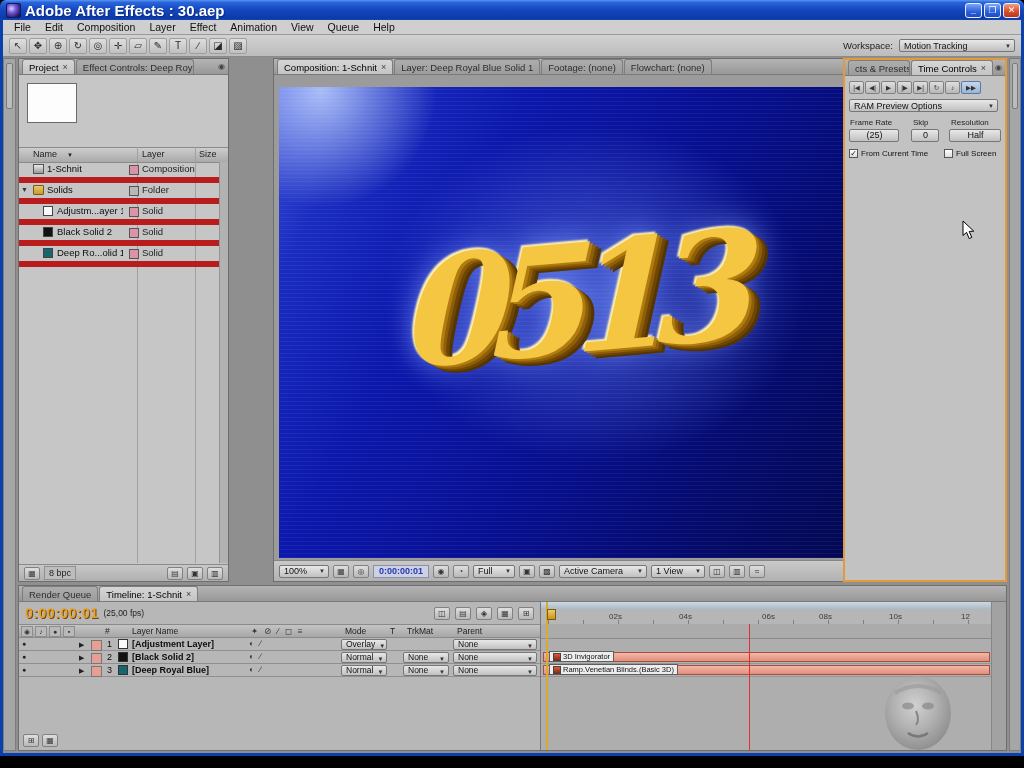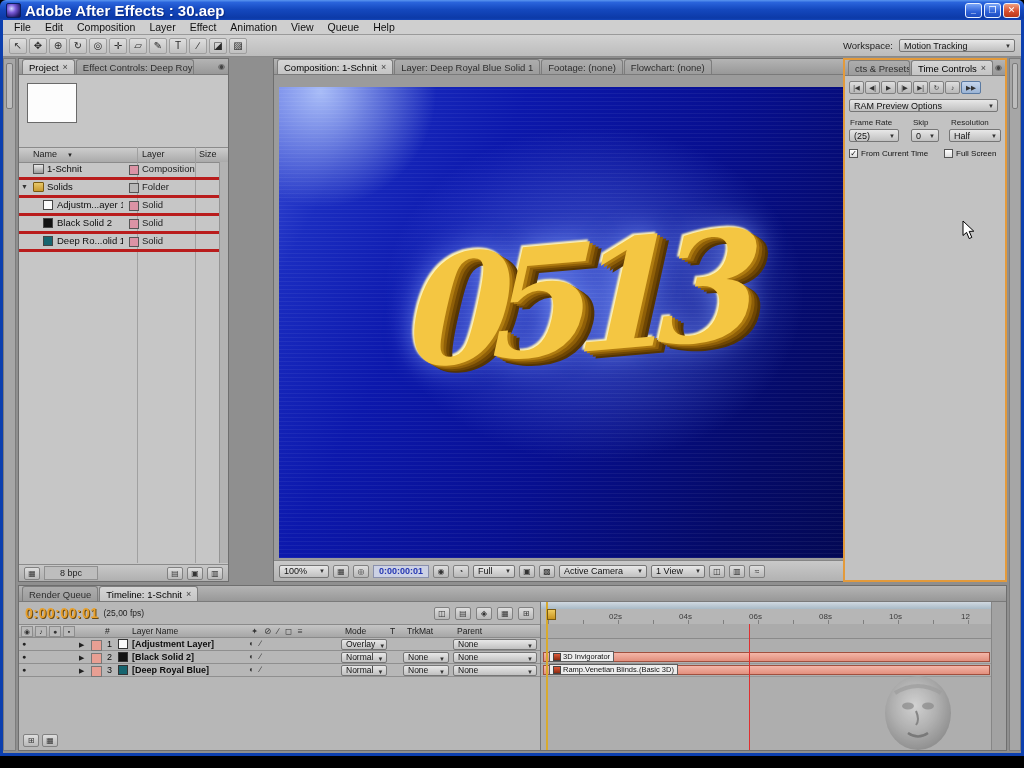--- a/index.html
+++ b/index.html
@@ -63,36 +63,36 @@
   .gutter .notch{position:absolute;left:2px;top:4px;right:2px;height:44px;background:#bcbcbc;
     border:1px solid #7a7a7a;border-radius:2px;}
 
   
   #project-panel{left:15px;top:38px;width:211px;height:524px;}
   .proj-thumb{position:absolute;left:8px;top:8px;width:48px;height:38px;background:#fdfdfd;border:1px solid #6a6a6a;}
   .proj-cols{position:absolute;left:0;top:72px;right:0;height:14px;background:linear-gradient(#cdcdcd,#aaaaaa);
     border-top:1px solid #8b8b8b;border-bottom:1px solid #8b8b8b;font-size:9px;color:#222;}
   .proj-cols .c{position:absolute;top:1px;}
   .proj-rows{position:absolute;left:0;top:87px;right:8px;bottom:18px;overflow:hidden;}
-  .prow{position:relative;height:15px;border-bottom:3px solid #b91c1c;font-size:9.5px;color:#0d0d0d;}
+  .prow{position:relative;height:15px;border-bottom:6px solid #b91c1c;font-size:9.5px;color:#0d0d0d;}
   .prow .exp{position:absolute;left:2px;top:3px;font-size:7px;color:#333;}
   .prow .picon{position:absolute;top:2px;width:11px;height:10px;box-sizing:border-box;}
   .picon.comp{background:linear-gradient(#e8e8e8,#9a9a9a);border:1px solid #555;}
   .picon.folder{background:linear-gradient(#e8c86a,#c89a30);border:1px solid #7a5a10;border-radius:1px;}
   .picon.sw{border:1px solid #444;width:10px;height:10px;}
   .picon.sw.white{background:#fafafa;}
   .picon.sw.black{background:#121212;}
   .picon.sw.teal{background:#17656f;}
   .prow .pname{position:absolute;top:1px;white-space:nowrap;overflow:hidden;max-width:66px;}
   .prow .plabel{position:absolute;left:110px;top:3px;width:8px;height:8px;background:#dc93a5;border:1px solid #555;}
   .prow .ptype{position:absolute;left:123px;top:1px;color:#222;}
   .vline{position:absolute;top:72px;bottom:18px;width:1px;background:#a0a0a0;}
   .proj-status{position:absolute;left:0;right:0;bottom:0;height:17px;background:linear-gradient(#c8c8c8,#b0b0b0);
     border-top:1px solid #8b8b8b;display:flex;align-items:center;gap:4px;padding:0 5px;box-sizing:border-box;}
-  .bpc{font-size:9px;color:#222;background:#bdbdbd;border:1px solid #909090;padding:0 15px;height:12px;
+  .bpc{font-size:9px;color:#222;background:#bdbdbd;border:1px solid #909090;padding:0 4px;height:12px;
     display:inline-flex;align-items:center;}
   .proj-status .spacer{flex:1 1 auto;}
   .pscroll{position:absolute;right:0;top:87px;bottom:18px;width:8px;background:#b2b2b2;border-left:1px solid #949494;}
 
   
   #comp-panel{left:229px;top:38px;width:608px;height:524px;margin-left:41px;}
   .viewer{position:absolute;left:0;top:16px;right:0;bottom:21px;background:#9b9b9b;overflow:hidden;}
   .comp-image{position:absolute;left:5px;right:7px;top:12px;bottom:2px;
     background:
       radial-gradient(circle at 7% 1%, rgba(190,210,255,.85) 0%, rgba(190,210,255,0) 16%),
@@ -112,21 +112,21 @@
 
   
   #timectl-panel{left:840px;top:38px;width:164px;height:524px;border:2px solid #e39a3b;background:#c2c2c2;}
   #timectl-panel .tabbar{height:16px;}
   #timectl-panel .pbody{top:16px;background:#c2c2c2;}
   .transport{position:absolute;left:4px;top:5px;display:flex;gap:1px;align-items:center;}
   .transport .btn{width:15px;font-size:6.5px;}
   .transport .btn.ram{width:20px;background:linear-gradient(#c6d6ec,#9ab4d6);border-color:#5a7aa2;}
   .tc-dd-ram{position:absolute;left:4px;top:23px;width:149px;}
   .tc-lbl{position:absolute;font-size:8px;color:#222;}
-  .tc-dd{position:absolute;}
+  .tc-dd{position:absolute;flex-direction:column;}
   .tc-check{position:absolute;display:flex;align-items:center;gap:3px;font-size:8px;color:#111;white-space:nowrap;}
 
   
   #timeline-panel{left:15px;top:565px;width:989px;height:166px;}
   .tl-left{position:absolute;left:0;top:16px;width:522px;bottom:0;background:#b7b7b7;border-right:1px solid #777;
     box-sizing:border-box;overflow:hidden;}
   .tl-timecode-row{position:absolute;left:0;top:0;right:0;height:22px;display:flex;align-items:center;gap:5px;
     padding:0 6px;box-sizing:border-box;}
   .tl-timecode{color:#e8a02c;font-weight:bold;font-size:14px;letter-spacing:.5px;text-shadow:1px 1px 0 #6b4a10;}
   .tl-fps{font-size:8.5px;color:#222;}
@@ -503,21 +503,21 @@
         <span class="btn">▦</span>
       </div>
     </div>
 
     <div class="tl-right">
       <div class="workarea-bar"></div>
       <div class="ruler">
         <div class="ticks"></div>
         <span class="rmark" style="left:68px;">02s</span>
         <span class="rmark" style="left:138px;">04s</span>
-        <span class="rmark" style="left:208px;">06s</span>
+        <span class="rmark" style="left:221px;">06s</span>
         <span class="rmark" style="left:278px;">08s</span>
         <span class="rmark" style="left:348px;">10s</span>
         <span class="rmark" style="left:420px;">12</span>
       </div>
       <div class="hdr-strip"></div>
 
       <div class="bar-row" style="top:49px;">
         <div class="bar"></div>
         <span class="chip" style="left:8px;">
           <span class="ci"></span>

